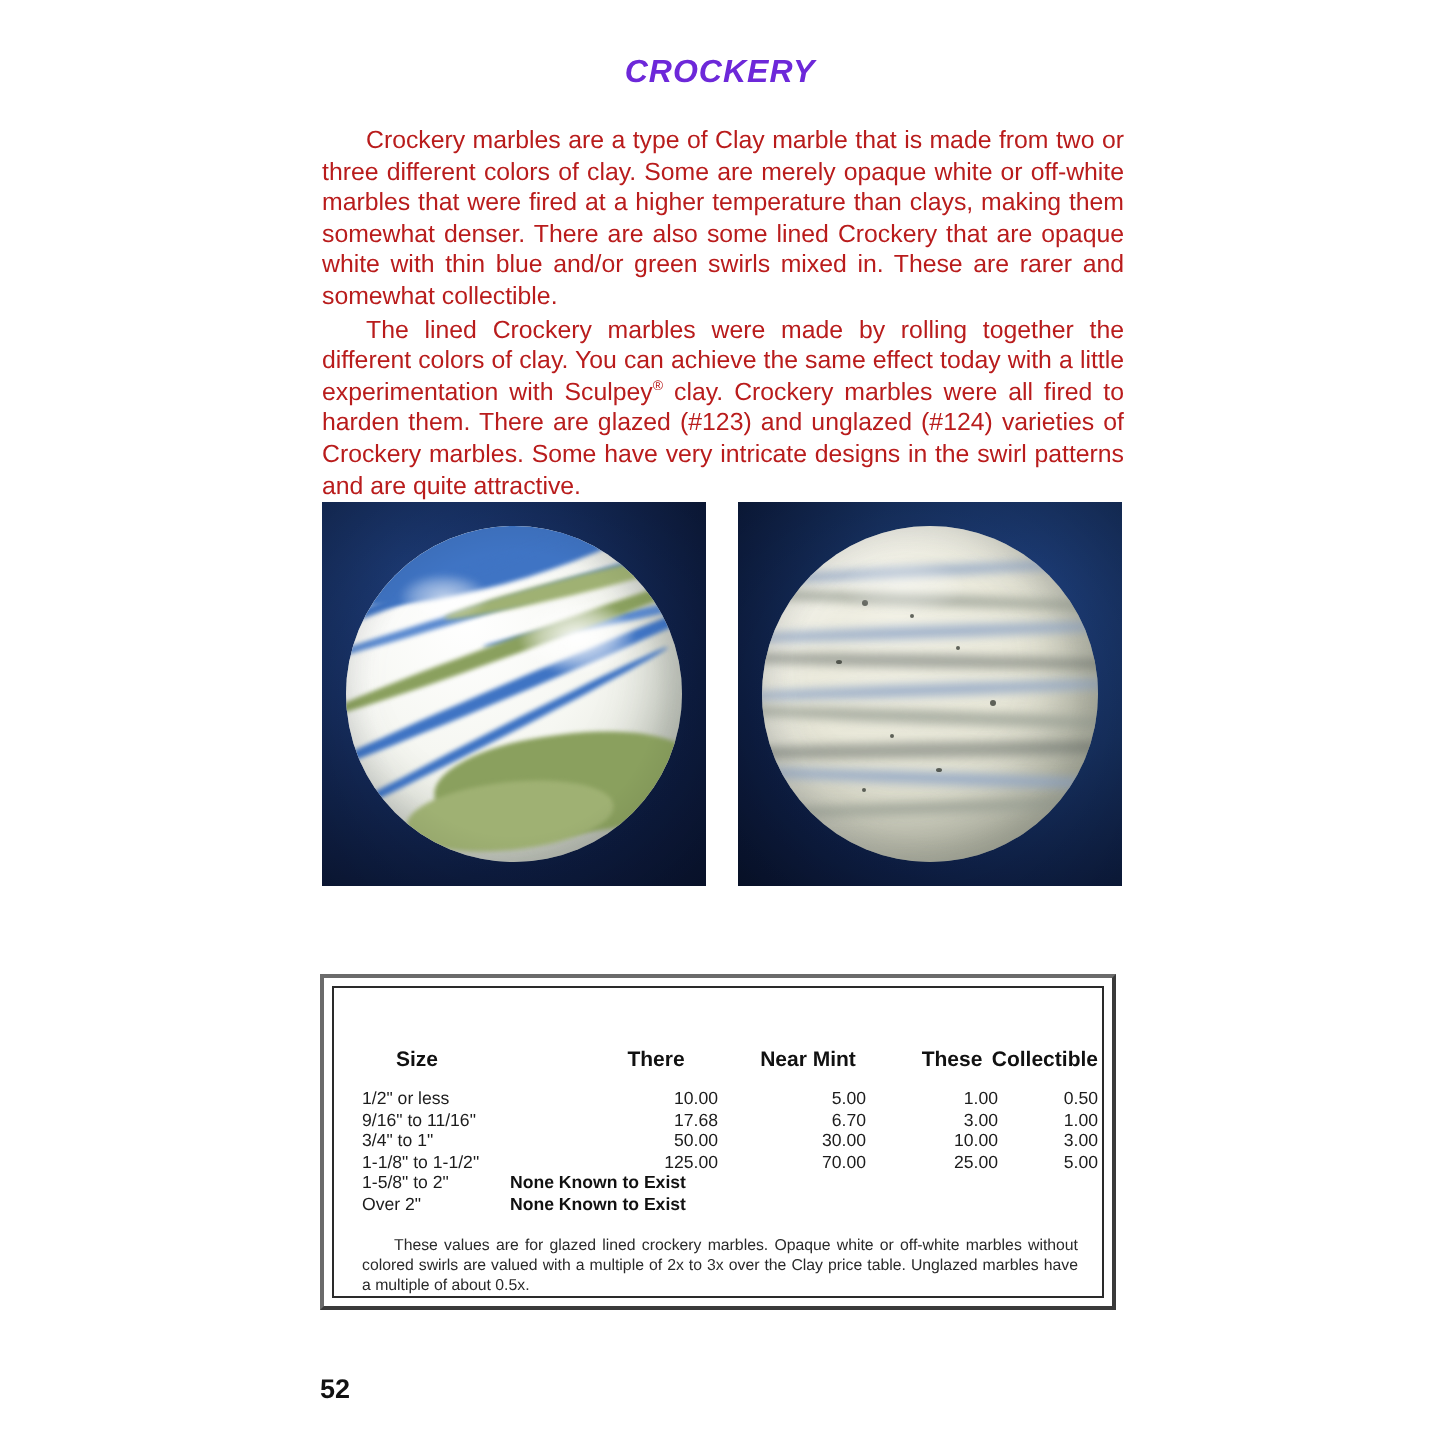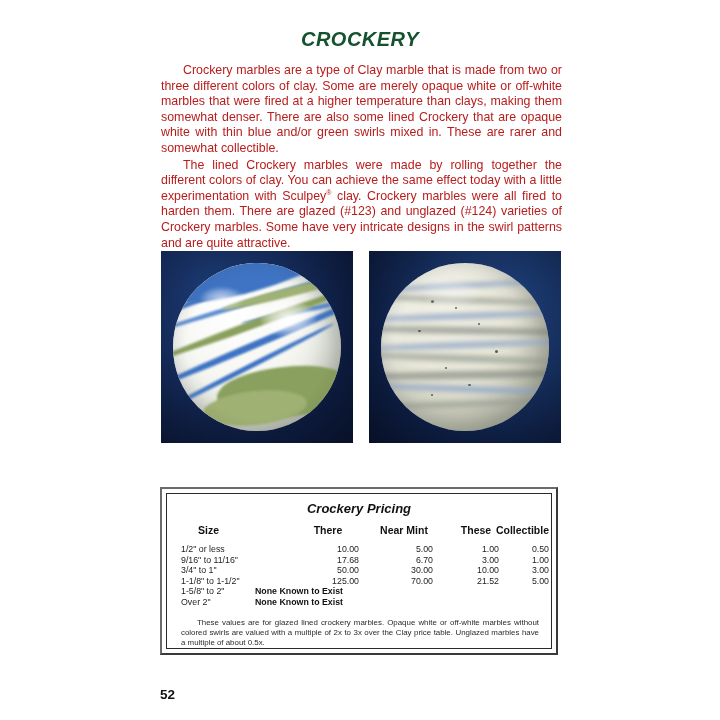--- a/index.html
+++ b/index.html
@@ -22,25 +22,25 @@
     background: #ffffff;
   }
 
   
   .page-title {
     position: absolute;
     left: 160px;
     top: 28px;
     width: 400px;
     text-align: center;
-    font-size: 20px;
+    font-size: 16px;
     font-weight: bold;
     font-style: italic;
     letter-spacing: 0.5px;
-    color: #14532d;
+    color: #6d28d9;
   }
 
   
   .body-copy {
     position: absolute;
     left: 161px;
     top: 63px;
     width: 401px;
   }
   .para {
@@ -333,21 +333,20 @@
       </div>
       <div class="photo-bg" style="background:radial-gradient(circle at 50% 50%, rgba(0,0,0,0) 52%, rgba(0,0,0,0.22) 100%);"></div>
     </div>
 
   </div>
 
 
   <div class="table-outer">
     <div class="table-inner">
 
-      <div class="table-title">Crockery Pricing</div>
 
       <div class="table-head">
         <div class="th th-size">Size</div>
         <div class="th th-mint">There</div>
         <div class="th th-nm">Near Mint</div>
         <div class="th th-good">These</div>
         <div class="th th-coll">Collectible</div>
       </div>
 
       <div class="rows">
@@ -373,21 +372,21 @@
           <div class="cell c-mint">50.00</div>
           <div class="cell c-nm">30.00</div>
           <div class="cell c-good">10.00</div>
           <div class="cell c-coll">3.00</div>
         </div>
 
         <div class="row">
           <div class="cell c-size">1-1/8" to 1-1/2"</div>
           <div class="cell c-mint">125.00</div>
           <div class="cell c-nm">70.00</div>
-          <div class="cell c-good">21.52</div>
+          <div class="cell c-good">25.00</div>
           <div class="cell c-coll">5.00</div>
         </div>
 
         <div class="row">
           <div class="cell c-size">1-5/8" to 2"</div>
           <div class="cell c-none">None Known to Exist</div>
         </div>
 
         <div class="row">
           <div class="cell c-size">Over 2"</div>

